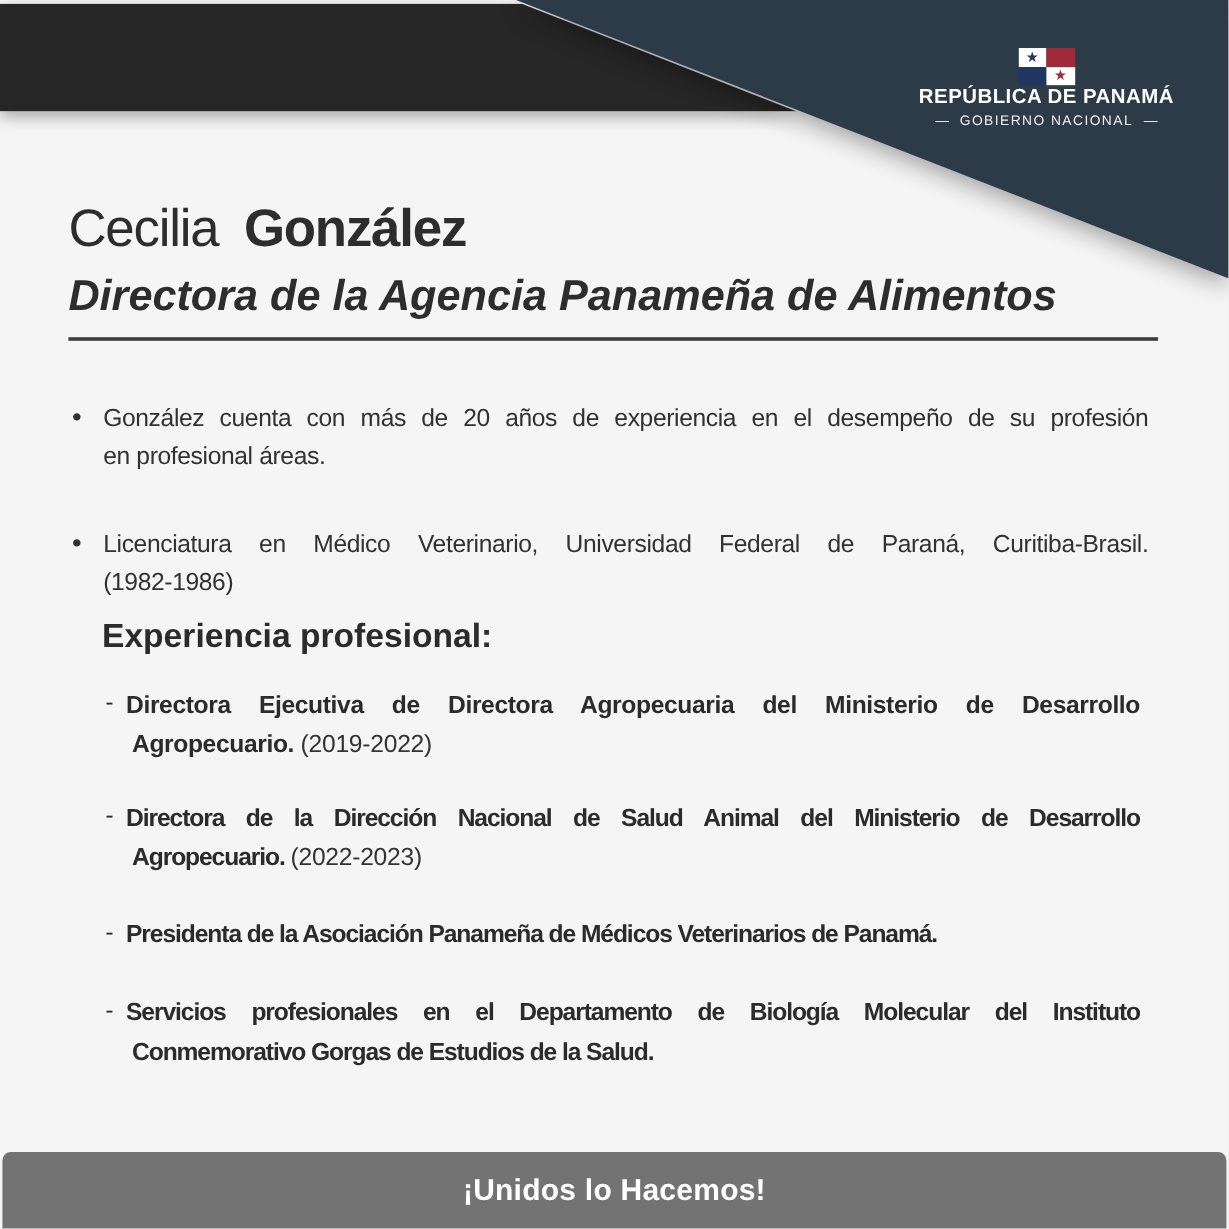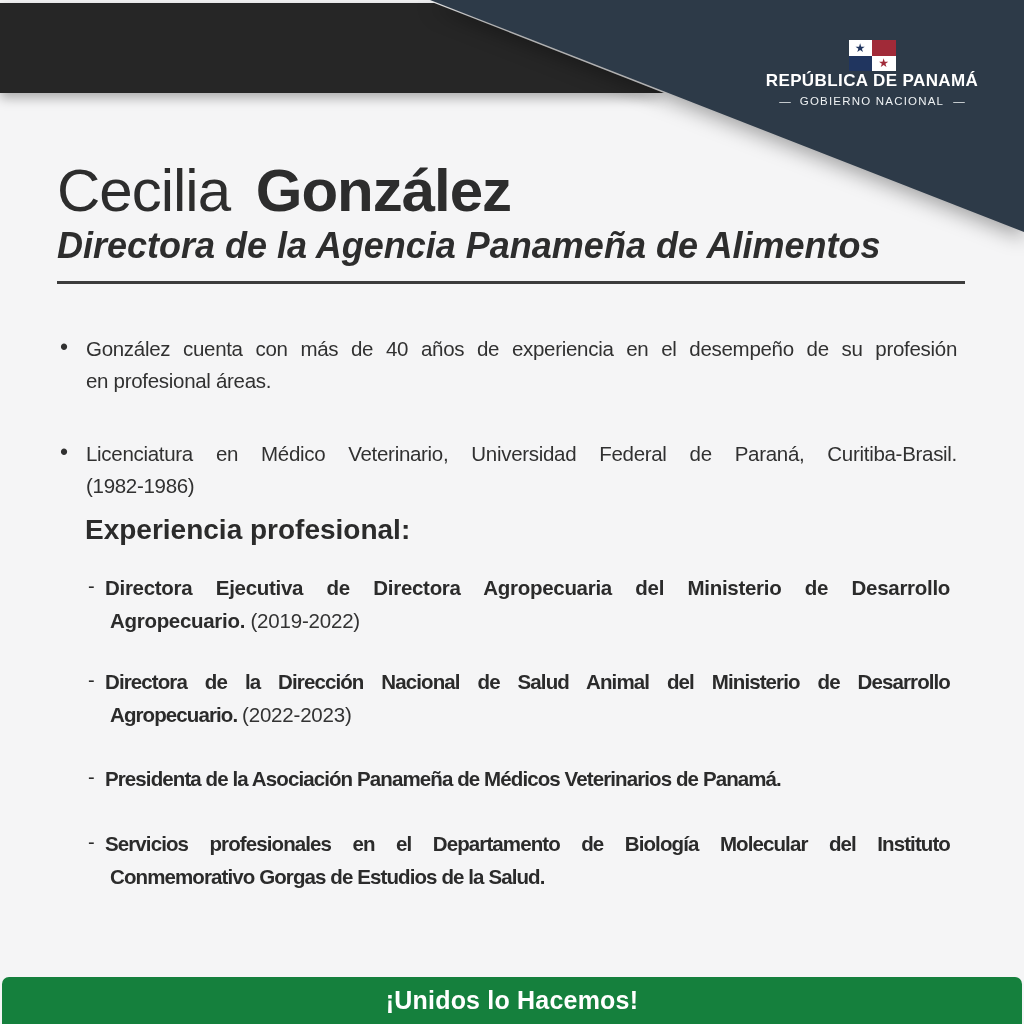--- a/index.html
+++ b/index.html
@@ -32,21 +32,21 @@
   .q-blue  { background:#20355f; }
   .star-blue { color:#20355f; font-size:12px; line-height:1; }
   .star-red  { color:#a12a38; font-size:12px; line-height:1; }
   .country { margin-top:0; font-size:17px; font-weight:700; letter-spacing:0.4px; white-space:nowrap; }
   .gov-line { margin-top:4px; font-size:11.5px; font-weight:400; letter-spacing:1.2px;
     color:#eef1f3; display:flex; align-items:center; justify-content:center; gap:9px; white-space:nowrap; }
   .gdash { font-weight:400; letter-spacing:0; }
 
   
   .title-block { position:absolute; left:57px; top:160px; z-index:3; color:#2d2d2d; }
-  .name { font-size:60px; line-height:62px; letter-spacing:-1px; white-space:nowrap; }
+  .name { font-size:44px; line-height:62px; letter-spacing:-1px; white-space:nowrap; }
   .name .first { font-weight:300; }
   .name .last  { font-weight:700; margin-left:10px; }
   .subtitle { margin-top:7px; font-size:36px; line-height:34px; font-weight:700; white-space:nowrap;font-style:italic; }
   .divider { position:absolute; left:57px; top:281px; width:908px; height:3px;
     background:#3c3c3c; z-index:3; }
 
   
   .para { position:absolute; left:86px; width:871px;
     font-size:20.5px; line-height:32px; letter-spacing:-0.3px; color:#313131; }
   .para .marker { position:absolute; left:-26px; top:-2px; font-size:23px; color:#313131; }
@@ -64,22 +64,22 @@
   .item .marker { position:absolute; left:-17px; top:-1px; font-weight:400; font-size:20px; color:#2b2b2b; }
   .item .l2 { padding-left:5px; }
   .item .date { font-weight:400; letter-spacing:-0.2px; color:#333333; }
   .cond { letter-spacing:-0.9px; }
   .d1 { top:571px; }
   .d2 { top:665px; }
   .d3 { top:762px; }
   .d4 { top:827px; }
 
   
-  .footer { position:absolute; left:2px; right:2px; bottom:0; height:47px;
-    background:#15803d; border-radius:7px 7px 0 0;
+  .footer { position:absolute; left:2px; right:2px; bottom:0; height:64px;
+    background:#737373; border-radius:7px 7px 0 0;
     display:flex; align-items:center; justify-content:center; }
   .slogan { color:#ffffff; font-size:25px; font-weight:700; letter-spacing:0.2px; }
 </style>
 </head>
 <body>
 
 <div class="canvas">
 
   <div class="shadow-black">
     <div class="band-black"></div>
@@ -111,21 +111,21 @@
     <div class="name">
       <span class="first">Cecilia</span>
       <span class="last">González</span>
     </div>
     <div class="subtitle">Directora de la Agencia Panameña de Alimentos</div>
   </div>
   <div class="divider"></div>
 
   <div class="para b1">
     <span class="marker">•</span>
-    <span class="l1j">González cuenta con más de 40 años de experiencia en el desempeño de su profesión</span>
+    <span class="l1j">González cuenta con más de 20 años de experiencia en el desempeño de su profesión</span>
     <span class="l2">en profesional áreas.</span>
   </div>
 
   <div class="para b2">
     <span class="marker">•</span>
     <span class="l1j">Licenciatura en Médico Veterinario, Universidad Federal de Paraná, Curitiba-Brasil.</span>
     <span class="l2">(1982-1986)</span>
   </div>
 
   <div class="exp-heading">Experiencia profesional:</div>

